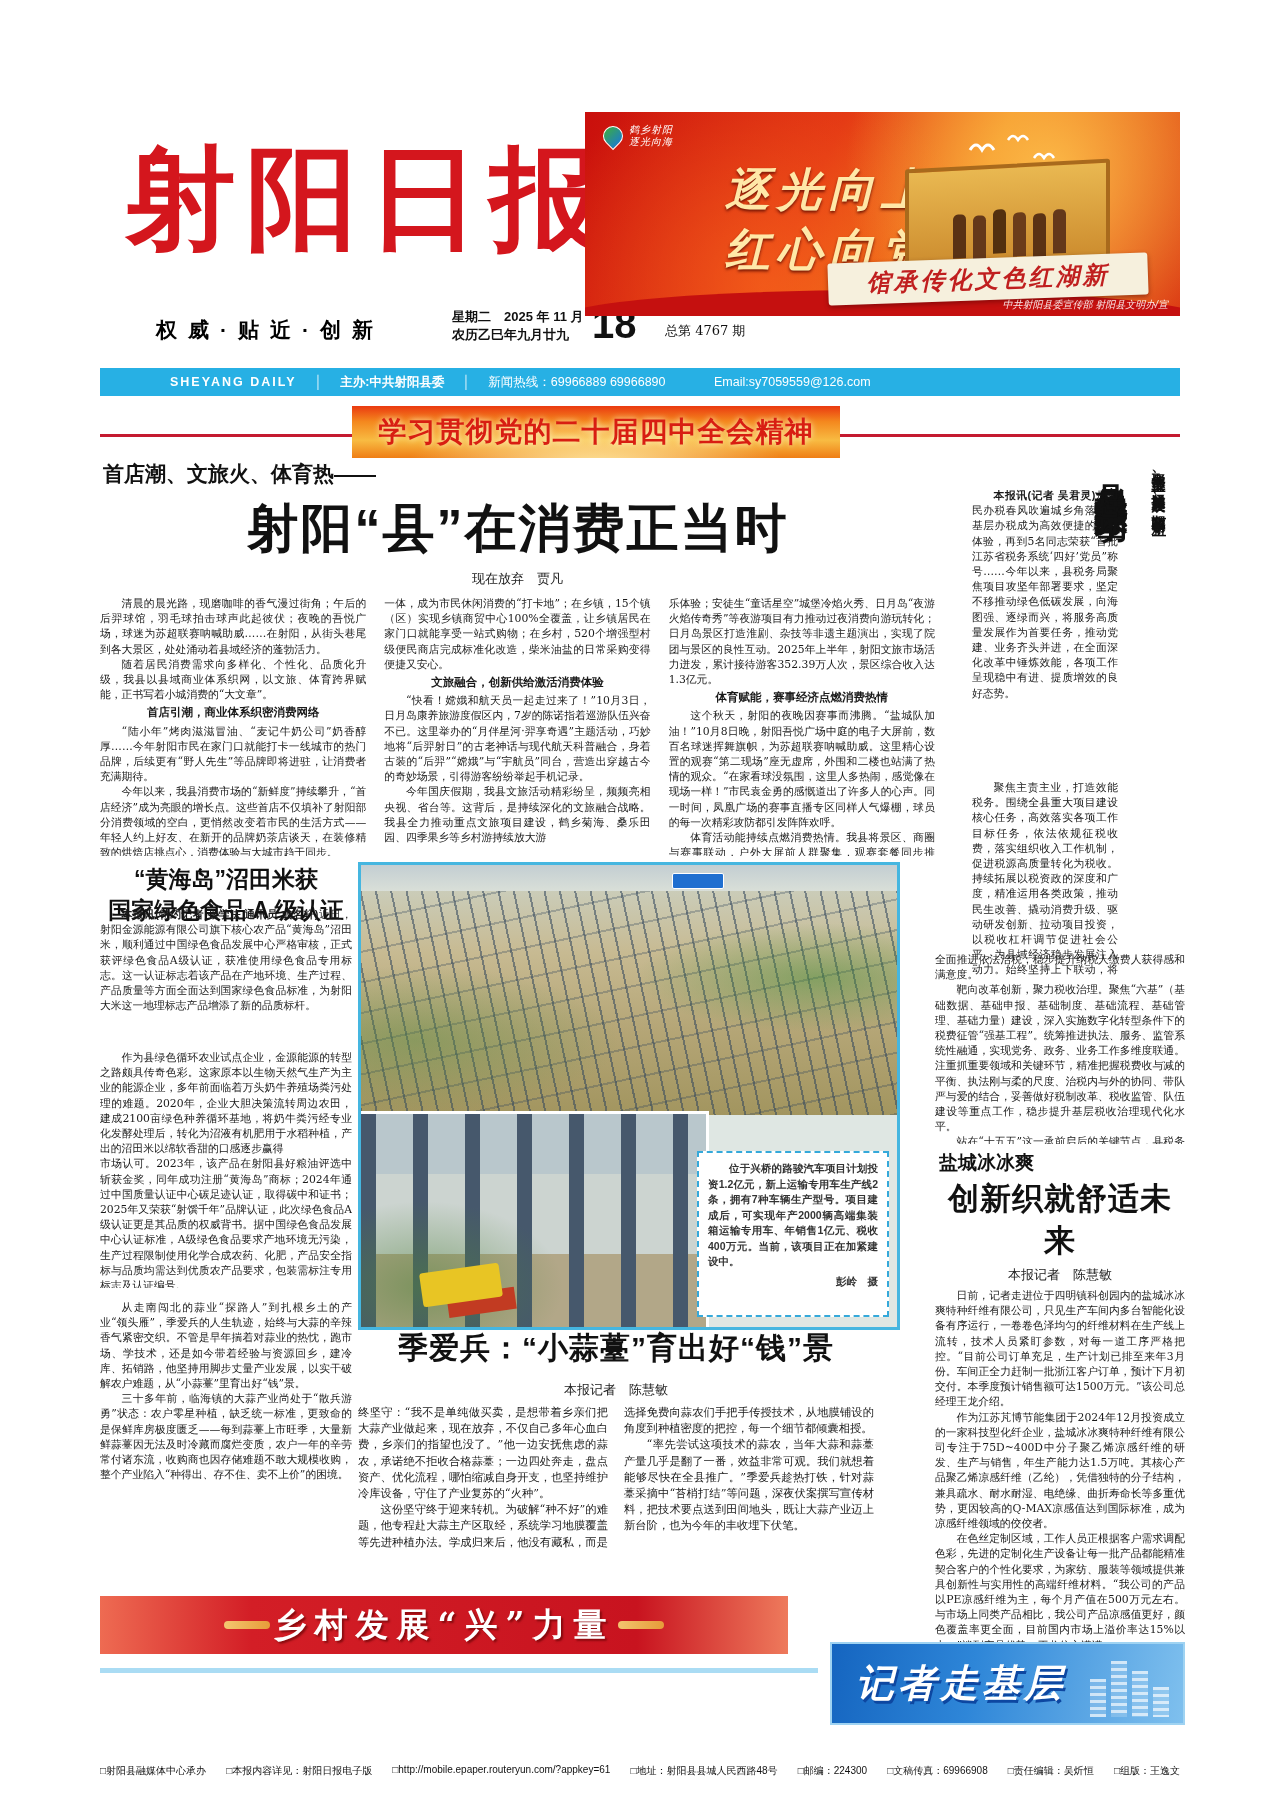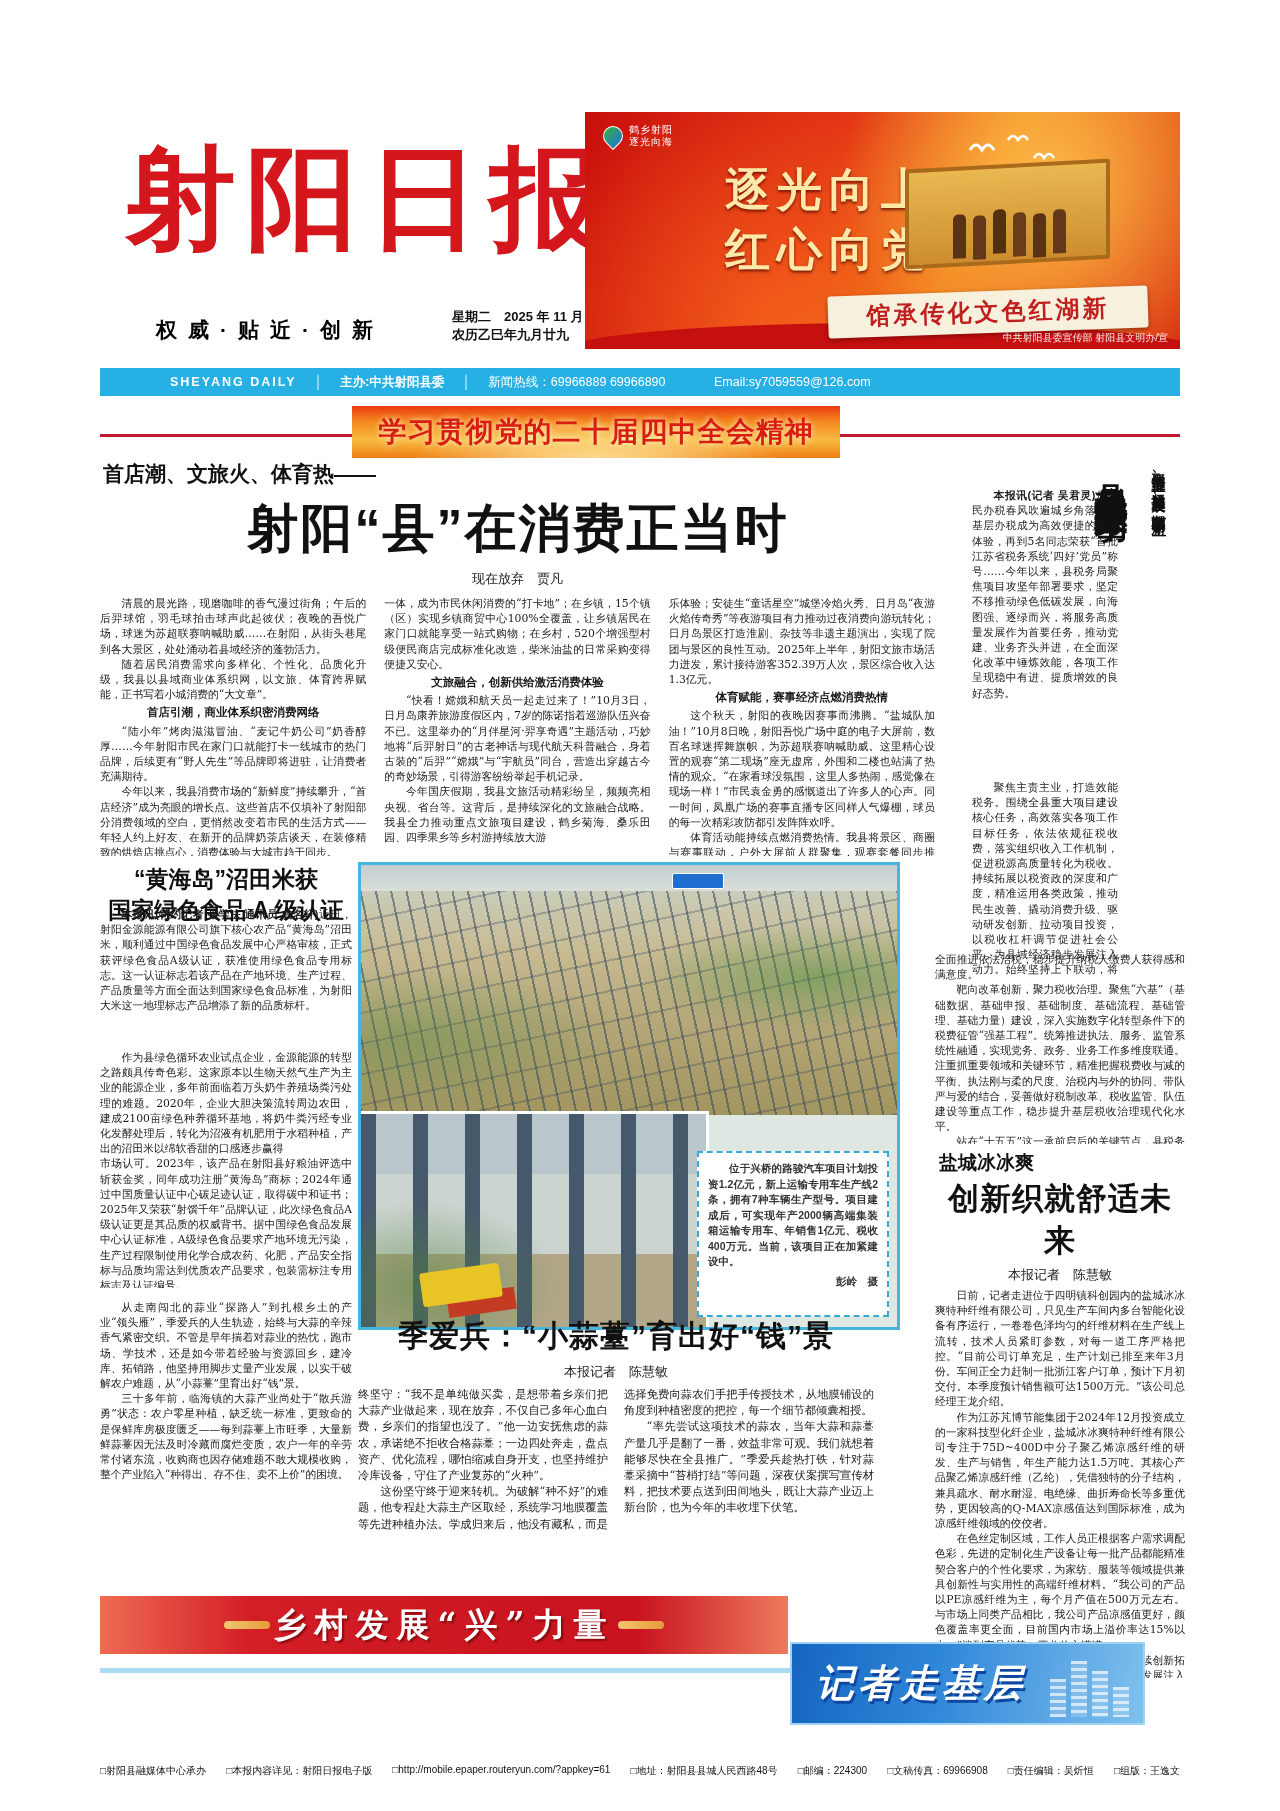--- a/index.html
+++ b/index.html
@@ -12,25 +12,25 @@
     color:#d4161d;letter-spacing:10px;font-family:"DejaVu Serif",serif;}
   .mast-slogan{position:absolute;left:156px;top:316px;font-size:21px;font-weight:700;letter-spacing:11px;
     font-family:"Liberation Sans",sans-serif;color:#000;}
   .date-lines{position:absolute;left:452px;top:308px;font-size:13px;line-height:18px;font-weight:700;
     font-family:"Liberation Sans",sans-serif;}
   .date-big{position:absolute;left:592px;top:302px;font-size:40px;font-weight:700;
     font-family:"Liberation Sans",sans-serif;}
   .mast-issue{position:absolute;left:665px;top:322px;font-size:13px;font-family:"DejaVu Serif",serif;}
 
   
-  .promo{position:absolute;left:585px;top:112px;width:595px;height:237px;overflow:hidden;
+  .promo{position:absolute;left:585px;top:112px;width:595px;height:204px;overflow:hidden;
     background:
       radial-gradient(circle at 78% 30%, rgba(255,200,80,.85) 0%, rgba(255,200,80,0) 42%),
       radial-gradient(circle at 30% 85%, rgba(255,120,30,.55) 0%, rgba(255,120,30,0) 50%),
-      linear-gradient(115deg,#c90f0c 0%,#e23414 38%,#ef7a18 62%,#d93110 100%);}
+      linear-gradient(115deg,#c90f0c 0%,#e23414 38%,#ef7a18 62%,#d93110 100%); font-style: italic;}
   .promo::after{content:"";position:absolute;left:-5%;bottom:-34px;width:110%;height:60px;background:#c5100f;
     border-radius:50% 50% 0 0;}
   .promo-logo{position:absolute;left:18px;top:12px;display:flex;gap:6px;align-items:center;color:#fff;}
   .promo-logo-icon{width:20px;height:20px;border-radius:50% 50% 50% 0;transform:rotate(-45deg);
     background:linear-gradient(180deg,#39a84f 0%,#1e7fc2 100%);border:1px solid #fff;}
   .promo-logo-text{font-size:10px;line-height:12px;letter-spacing:1px;}
   .promo-slogan{position:absolute;left:140px;top:48px;font-size:45px;line-height:60px;font-weight:900;
     letter-spacing:7px;color:#ffe8a8;text-shadow:0 2px 3px rgba(90,10,0,.8);font-family:"DejaVu Serif",serif;}
   .monument{position:absolute;right:70px;top:52px;width:205px;height:100px;transform:skewY(-3deg);
     background:linear-gradient(180deg,#e9b851 0%,#cd8d2f 100%);border:4px solid #a96a1c;border-radius:3px;}
@@ -123,36 +123,36 @@
   .fiber{position:absolute;left:935px;top:1150px;width:250px;}
   .fiber-kicker{font-size:19px;font-weight:900;font-family:"DejaVu Serif",serif;margin:0 0 2px 4px;}
   .fiber-headline{font-size:31px;font-weight:900;font-family:"Liberation Sans",sans-serif;margin:0;
     text-align:center;letter-spacing:1px;}
   .fiber-byline{text-align:center;margin:4px 0 4px 0;}
   .fiber-body{height:390px;overflow:hidden;}
 
   
   .garlic-left{position:absolute;left:100px;top:1300px;width:252px;height:290px;overflow:hidden;}
   .garlic-block{position:absolute;left:358px;top:1316px;width:516px;}
-  .garlic-headline{margin:0;text-align:center;font-size:30px;font-weight:900;letter-spacing:1px;
+  .garlic-headline{margin:12px;text-align:center;font-size:30px;font-weight:900;letter-spacing:1px;
     font-family:"Liberation Sans",sans-serif;}
   .garlic-byline{text-align:center;margin:6px 0 6px 0;}
   .garlic-cols{columns:2;column-gap:16px;height:192px;overflow:hidden;}
   .garlic-cols p{font-size:11.3px;line-height:16.2px;}
 
   
   .rural-banner{position:absolute;left:100px;top:1596px;width:688px;height:58px;display:flex;align-items:center;
     justify-content:center;gap:4px;
     background:linear-gradient(90deg,#ee6b52 0%,#d31e26 22%,#c8131f 78%,#ee7a5c 100%);}
   .rural-banner span.txt{font-size:33px;font-weight:900;color:#fff;letter-spacing:8px;
     font-family:"DejaVu Serif",serif;text-shadow:2px 2px 2px rgba(90,0,0,.6);}
   .rural-deco{width:46px;height:8px;border-radius:4px;
     background:linear-gradient(90deg,#f7d878,#e9a93b);opacity:.9;}
   .footer-rule{position:absolute;left:100px;top:1668px;width:718px;height:5px;background:#aadcf4;}
-  .reporter-box{position:absolute;left:790px;top:1642px;width:355px;height:83px;border:2px solid #9fd3f2;
+  .reporter-box{position:absolute;left:830px;top:1642px;width:355px;height:83px;border:2px solid #9fd3f2;
     background:linear-gradient(100deg,#1565c0 0%,#2e86d8 40%,#7fc0ee 100%);display:flex;align-items:center;
     padding-left:24px;overflow:hidden;}
   .reporter-box .txt{font-size:38px;font-weight:900;font-style:italic;color:#fff;letter-spacing:4px;
     font-family:"Liberation Sans",sans-serif;text-shadow:2px 3px 0 #0d47a1;}
   .buildings{position:absolute;right:14px;bottom:6px;display:flex;align-items:flex-end;gap:5px;opacity:.75;}
   .buildings i{display:block;width:16px;background:
     repeating-linear-gradient(180deg,rgba(255,255,255,.95) 0 3px,rgba(255,255,255,.25) 3px 7px);}
   .buildings i:nth-child(1){height:38px;} .buildings i:nth-child(2){height:56px;}
   .buildings i:nth-child(3){height:46px;} .buildings i:nth-child(4){height:30px;}
 

